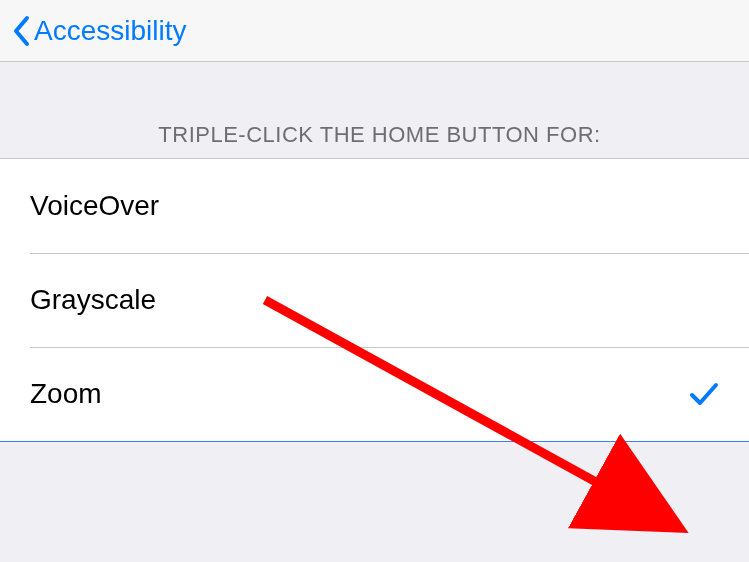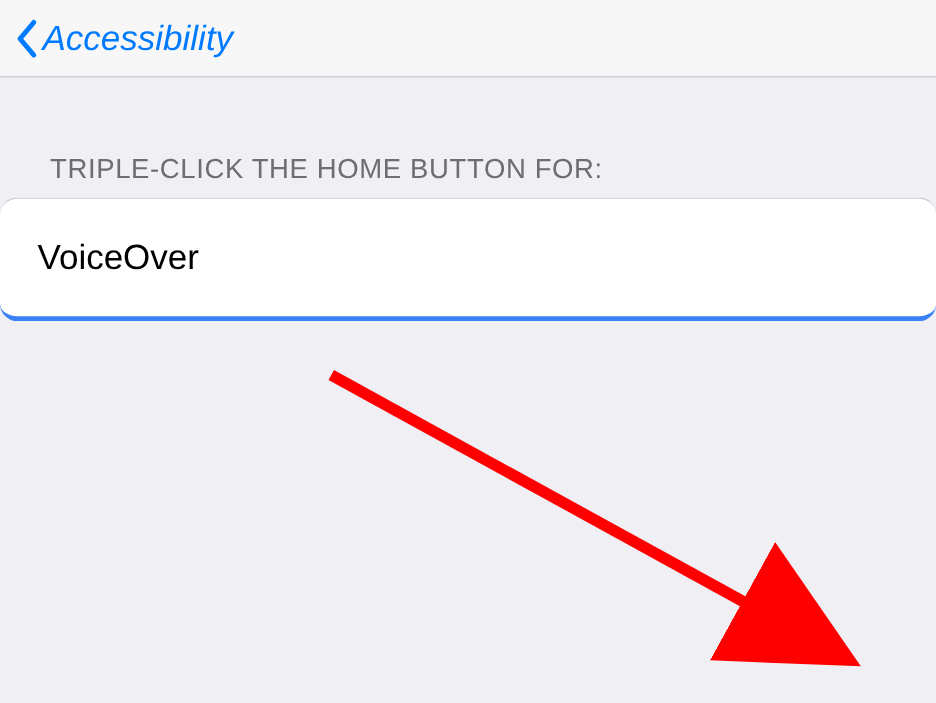--- a/index.html
+++ b/index.html
@@ -11,21 +11,20 @@
     overflow: hidden;
     position: relative;
   }
   .nav-bar {
     height: 62px;
     background: #f7f7f8;
     border-bottom: 1px solid #c7c7cb;
     display: flex;
     padding: 0 12px;
     position: relative;
-    font-style: italic;
   }
   .back-btn {
     display: flex;
     align-items: center;
     color: #007aff;
     font-size: 28px;
     font-weight: 400;
     cursor: pointer;
     gap: 4px;
   }
@@ -38,26 +37,26 @@
     font-weight: 600;
     color: #000;
     white-space: nowrap;
   }
   .section-header {
     padding: 60px 30px 10px 40px;
     font-size: 22px;
     letter-spacing: 0.5px;
     color: #6d6d72;
     text-transform: uppercase;
+    text-align: center;
   }
   .list {
     background: #fff;
     border-top: 1px solid #c8c7cc;
-    border-bottom: 4px solid #3b82f6;
-    border-radius: 14px;
+    border-bottom: 1px solid #3b82f6;
   }
   .row {
     display: flex;
     align-items: center;
     justify-content: space-between;
     padding: 0 30px;
     height: 94px;
     font-size: 28px;
     color: #000;
     position: relative;
@@ -99,21 +98,32 @@
 
 <div class="section-header">Triple-click the home button for:</div>
 
 <div class="list">
 
   <div class="row">
     <span>VoiceOver</span>
   </div>
 
 
+  <div class="row">
+    <span>Grayscale</span>
+  </div>
 
+  <div class="row">
+    <span>Zoom</span>
+    <span class="checkmark">
+      <svg width="30" height="24" viewBox="0 0 30 24">
+        <polyline points="3,13 11,21 27,3" fill="none" stroke="#007aff" stroke-width="4" stroke-linecap="round" stroke-linejoin="round"></polyline>
+      </svg>
+    </span>
+  </div>
 
 </div>
 
 <svg class="annotation-arrow" style="left:0; top:0;" width="749" height="562" viewBox="0 0 749 562">
   <defs>
     <marker id="arrowhead" markerWidth="12" markerHeight="12" refX="9" refY="6" orient="auto">
       <polygon points="0,0 12,6 0,12" fill="#ff0000"></polygon>
     </marker>
   </defs>
   <line x1="265" y1="300" x2="665" y2="520" stroke="#ff0000" stroke-width="9" marker-end="url(#arrowhead)"></line>

